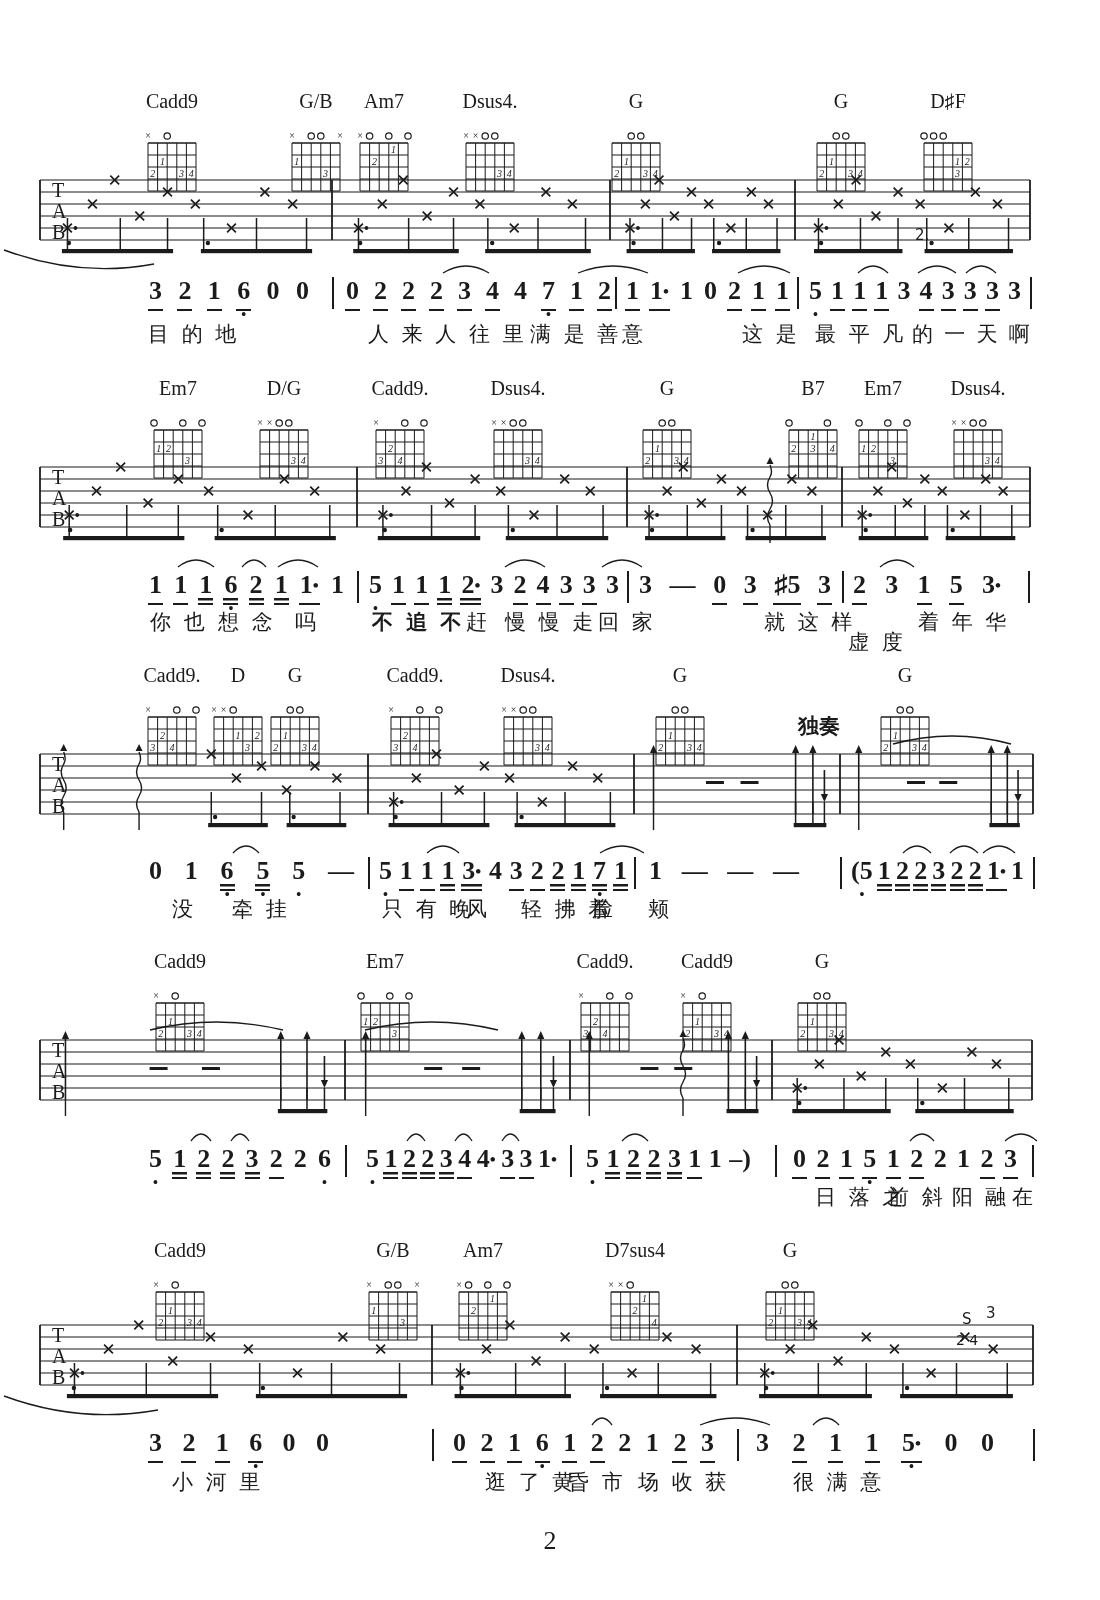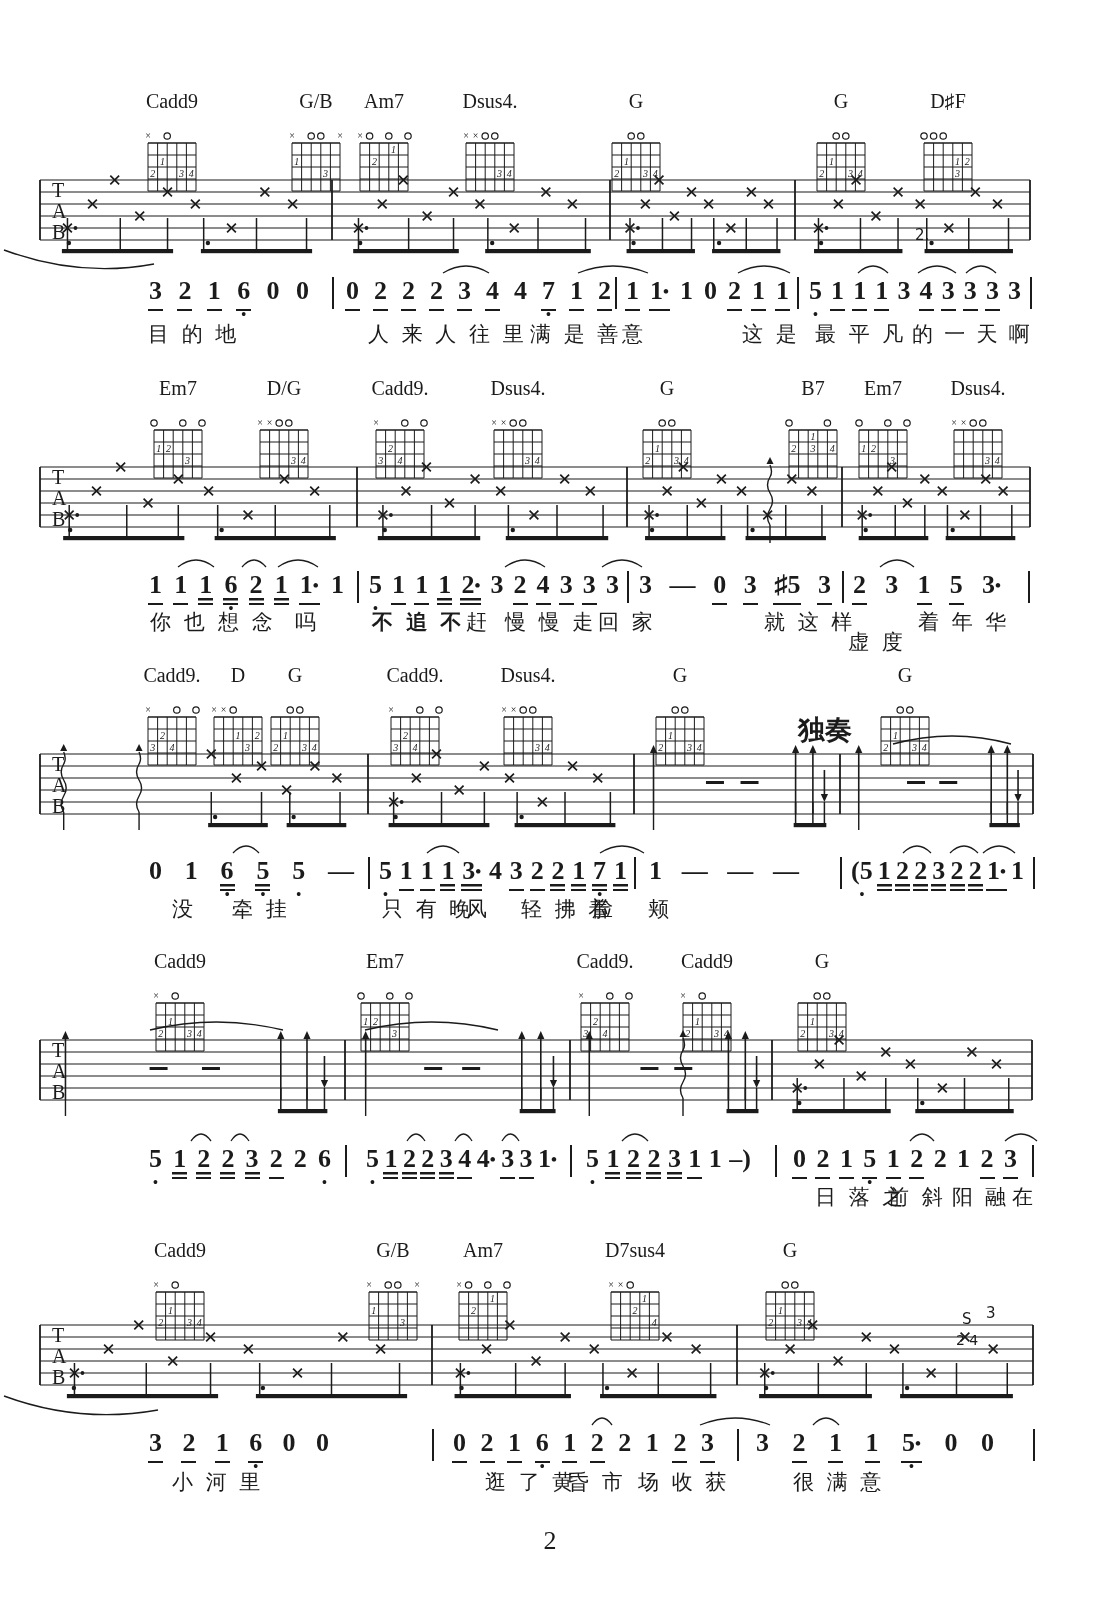--- a/index.html
+++ b/index.html
@@ -1058,21 +1058,21 @@
     <div class="nbar" style="left: 634px; top: 857px;"></div>
     <div class="nbar" style="left: 840px; top: 857px;"></div>
     <div class="nbar" style="left: 1033px; top: 857px;"></div>
     <div class="lyric" style="left: 172px; top: 895px;">没</div>
     <div class="lyric" style="left: 232px; top: 895px;">牵 挂</div>
     <div class="lyric" style="left: 382px; top: 895px;">只 有 晚</div>
     <div class="lyric" style="left: 466px; top: 895px;">风</div>
     <div class="lyric" style="left: 505px; top: 895px; margin-left: 16px;">轻 拂 着</div>
     <div class="lyric" style="left: 592px; top: 895px;">脸</div>
     <div class="lyric" style="left: 648px; top: 895px;">颊</div>
-    <div class="anno" style="left: 798px; top: 712px; font-size: 27px; font-weight: bold;">独奏</div>
+    <div class="anno" style="left: 798px; top: 712px; font-size: 21px; font-weight: bold;">独奏</div>
     <div class="chord" style="left: 148px; top: 950px; width: 64px;"><div style="font: 20px &quot;Liberation Serif&quot;, serif; white-space: nowrap;">Cadd9</div><svg width="64" height="84">
         <text x="8" y="26" text-anchor="middle" font-size="10" fill="#1b1b1b" font-family="&quot;Liberation Serif&quot;,serif">×</text>
         <circle cx="27.2" cy="23" r="3.2" fill="none" stroke="#1b1b1b" stroke-width="1.2"></circle>
         <line x1="8" x2="56" y1="30" y2="30" stroke="#1b1b1b" stroke-width="1.6"></line>
         <line x1="8" x2="56" y1="42" y2="42" stroke="#1b1b1b" stroke-width="1"></line>
         <line x1="8" x2="56" y1="54" y2="54" stroke="#1b1b1b" stroke-width="1"></line>
         <line x1="8" x2="56" y1="66" y2="66" stroke="#1b1b1b" stroke-width="1"></line>
         <line x1="8" x2="56" y1="78" y2="78" stroke="#1b1b1b" stroke-width="1"></line>
         <line y1="30" y2="78" x1="8" x2="8" stroke="#1b1b1b" stroke-width="1"></line>
         <line y1="30" y2="78" x1="17.6" x2="17.6" stroke="#1b1b1b" stroke-width="1"></line>

